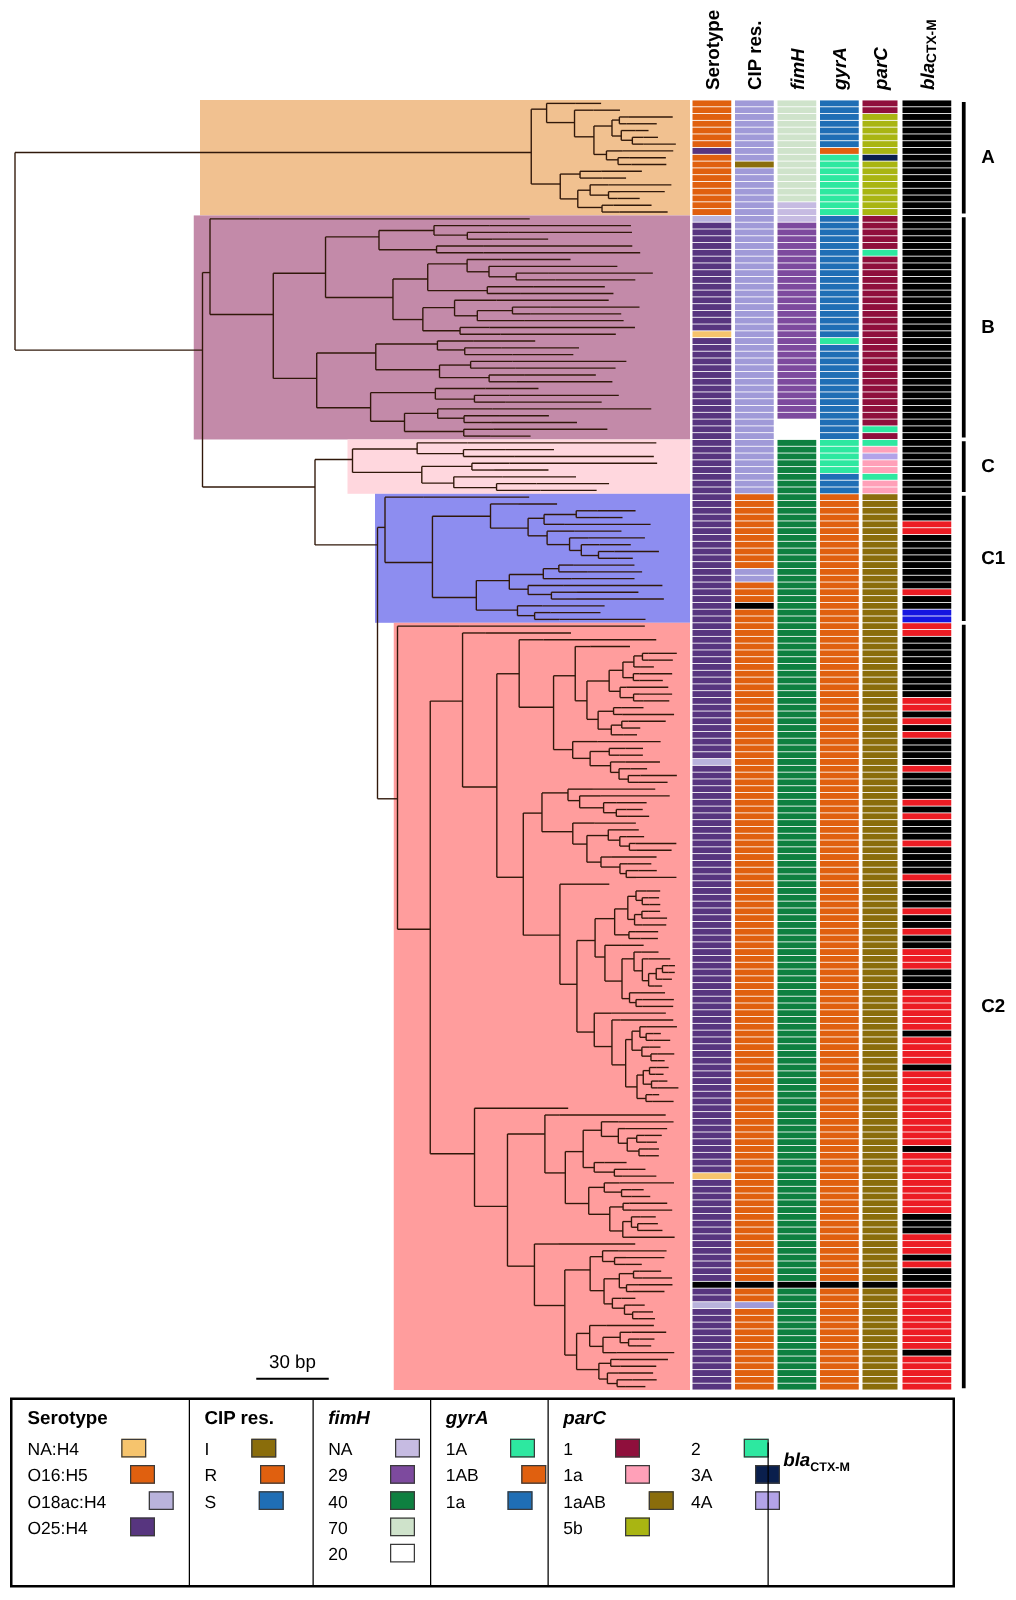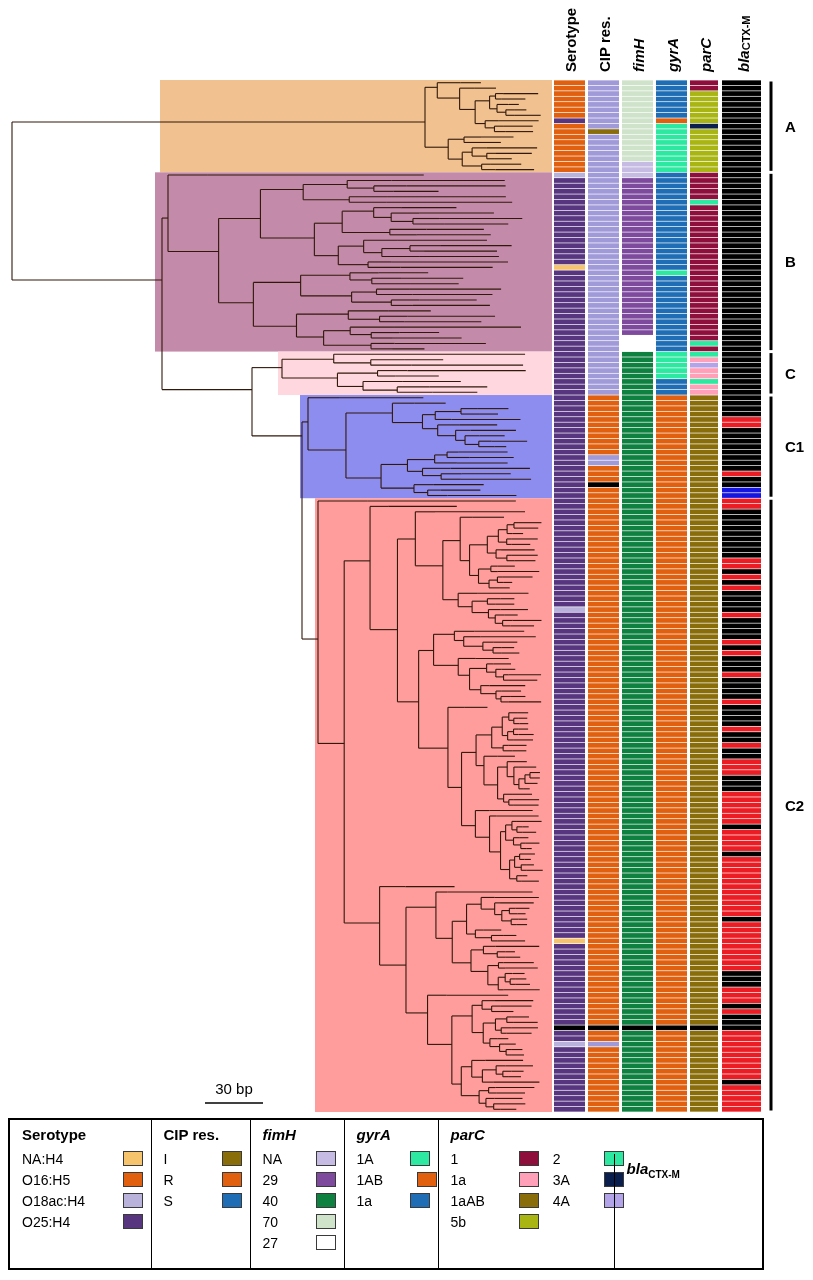--- a/index.html
+++ b/index.html
@@ -7,21 +7,21 @@
         font-family:"Liberation Sans",sans-serif;}
   .fig-svg{position:absolute;left:0;top:0;}
   .legend{position:absolute;left:8px;top:1118px;width:756px;height:152px;
           border:2px solid #000;display:flex;box-sizing:border-box;background:#fff;}
   .lg-sec{padding:6px 8px 4px 12px;box-sizing:border-box;display:flex;flex-direction:column;}
   .lg-sec + .lg-sec{border-left:1.5px solid #000;}
   .lg-title{font-weight:bold;font-size:15px;margin-bottom:5px;white-space:nowrap;}
   .lg-title.it{font-style:italic;}
   .lg-items{display:flex;flex-direction:column;}
   .lg-cols{display:flex;gap:14px;}
-  .lg-item{display:flex;align-items:center;justify-content:space-between;margin:2.5px 0;gap:24px;}
+  .lg-item{display:flex;align-items:center;margin:2.5px 0;gap:24px;}
   .lg-label{font-size:14px;margin-right:10px;white-space:nowrap;}
   .lg-label .it{font-style:italic;}
   .lg-label sub{font-size:10px;}
   .lg-swatch{width:18px;height:13px;border:1px solid #3a3a3a;flex:none;}
 </style>
 </head>
 <body>
 
 <div class="page">
   <svg class="fig-svg" id="fig" width="813" height="1280" viewBox="0 0 813 1280">
@@ -1998,21 +1998,21 @@
           </div>
           <div class="lg-item">
             <span class="lg-label">40</span>
             <span class="lg-swatch" style="background: rgb(14, 128, 64);"></span>
           </div>
           <div class="lg-item">
             <span class="lg-label">70</span>
             <span class="lg-swatch" style="background: rgb(207, 227, 203);"></span>
           </div>
           <div class="lg-item">
-            <span class="lg-label">27</span>
+            <span class="lg-label">20</span>
             <span class="lg-swatch" style="background: rgb(255, 255, 255);"></span>
           </div>
         </div>
       </div>
       <div class="lg-sec" style="width: 94px;">
         <div class="lg-title it">gyrA</div>
         <div class="lg-items">
           <div class="lg-item">
             <span class="lg-label">1A</span>
             <span class="lg-swatch" style="background: rgb(45, 232, 160);"></span>

